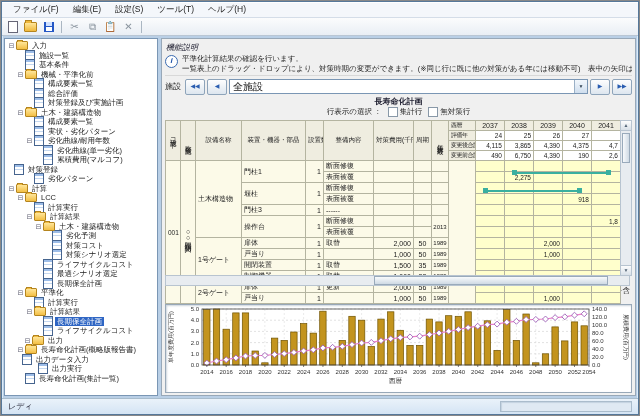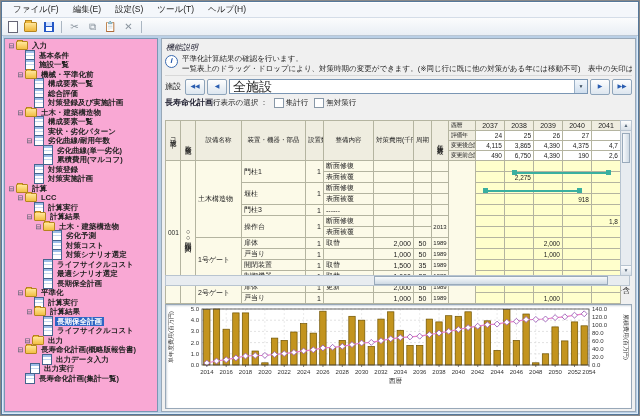--- a/index.html
+++ b/index.html
@@ -20,41 +20,41 @@
   .tsep{width:1px;height:12px;background:#aab6c2;margin:0 2px;}
   .ic-page{width:8px;height:10px;background:#fff;border:1px solid #667;}
   .ic-folder{width:11px;height:8px;background:linear-gradient(#ffe69a,#f0b93c);border:1px solid #b5851e;border-radius:1px;position:relative;}
   .ic-folder:before{content:"";position:absolute;top:-3px;left:0;width:5px;height:2px;background:#f0b93c;border:1px solid #b5851e;border-bottom:none;}
   .ic-save{width:10px;height:10px;background:#2457c5;position:relative;}
   .ic-save:before{content:"";position:absolute;left:2px;top:0;width:6px;height:4px;background:#cfe0ff;}
   .ic-save:after{content:"";position:absolute;left:2px;bottom:1px;width:6px;height:4px;background:#fff;}
   .tglyph{font-size:10px;color:#8a949e;line-height:10px;}
   
   .content{flex:1;display:flex;margin:2px;gap:3px;min-height:0;}
-  .tree-panel{width:152px;flex:none;background:#f9a8d4;border:1px solid #7a96b4;overflow:hidden;padding:2px 0;font-weight:bold;}
+  .tree-panel{width:152px;flex:none;background:#ffffff;border:1px solid #7a96b4;overflow:hidden;padding:2px 0;}
   .trow{display:flex;align-items:center;height:9.5px;white-space:nowrap;}
   .texp{width:9px;flex:none;font-size:7px;color:#667;text-align:center;line-height:9px;}
   .i-folder{flex:none;width:10px;height:7px;background:linear-gradient(#ffe69a,#f3bf45);border:1px solid #b5851e;border-radius:1px;margin-right:2px;position:relative;}
   .i-folder:before{content:"";position:absolute;top:-2px;left:0;width:4px;height:1px;background:#f3bf45;border:1px solid #b5851e;border-bottom:none;}
   .i-doc{flex:none;width:8px;height:9px;background:#fff;border:1px solid #46648e;margin-right:2px;box-shadow:inset 0 2px 0 #9dbde8,inset 0 4px 0 #fff,inset 0 5px 0 #c5d8f0;}
   .tlabel{font-size:7.5px;padding:0 2px;line-height:9px;}
   .trow.sel .tlabel{background:#2f66c4;color:#fff;}
   
   .main-panel{flex:1;background:#f0f0f0;border:1px solid #98a8b8;display:flex;flex-direction:column;padding:2px 3px;min-width:0;}
   .help-title{font-size:8px;color:#223;margin:1px 0 1px 1px;font-style:italic;}
   .help-row{display:flex;gap:4px;border-bottom:1px solid #d8d8d8;padding-bottom:2px;}
   .info-icon{flex:none;width:11px;height:11px;border-radius:50%;background:#fff;border:1px solid #3a6ab0;color:#2255aa;font-size:8px;font-style:italic;font-weight:bold;text-align:center;line-height:10px;margin-top:1px;}
   .help-lines{font-size:7.5px;line-height:9.5px;color:#222;white-space:nowrap;overflow:hidden;}
   .facility-row{display:flex;align-items:center;gap:2px;margin:3px 0 2px 0;height:15px;}
   .fac-label{font-size:8px;margin-right:2px;}
   .nbtn{width:18px;height:14px;border:1px solid #8ea4ba;border-radius:2px;background:linear-gradient(#fefefe,#dde6ef);color:#2a5db0;font-size:6px;text-align:center;line-height:13px;}
   .combo{flex:1;height:13px;background:#fff;border:1px solid #7a96b4;display:flex;align-items:center;}
-  .combo-text{flex:1;font-size:13px;padding-left:3px;}
+  .combo-text{flex:1;font-size:10px;padding-left:3px;}
   .combo-btn{width:12px;height:100%;background:linear-gradient(#f2f7fc,#cfdeee);border-left:1px solid #9ab0c6;font-size:5px;color:#345;text-align:center;line-height:13px;}
-  .section-row{display:flex;align-items:center;justify-content:flex-start;height:13px;margin-bottom:11px;}
+  .section-row{display:flex;align-items:center;justify-content:space-between;height:13px;margin-bottom:11px;flex-direction:column;}
   .section-title{font-size:8px;font-weight:bold;color:#223;}
   .row-filter{display:flex;align-items:center;gap:6px;font-size:7.5px;}
   .cb{width:8px;height:8px;background:#fff;border:1px solid #8898a8;display:inline-block;vertical-align:-1px;margin-right:2px;font-size:7px;line-height:8px;text-align:center;color:#222;}
   .cbl{display:flex;align-items:center;font-family:Liberation Mono, monospace;}
   
   .table-wrap{position:relative;height:154px;flex:none;}
   table.grid{border-collapse:collapse;table-layout:fixed;width:455px;}
   table.grid td,table.grid th{border:1px solid #b4b4a0;padding:0 2px;overflow:hidden;white-space:nowrap;font-weight:normal;}
   th.fx{background:#efede0;font-size:6.5px;text-align:center;}
   th.vh{background:#efede0;font-size:6.5px;}
@@ -128,183 +128,183 @@
   <div class="content">
     <div class="tree-panel" id="treePanel">
         <div class="trow" style="padding-left:2px">
           <span class="texp">⊟</span>
           <span class="i-folder"></span>
           <span class="tlabel">入力</span>
         </div>
         <div class="trow" style="padding-left:11px">
           <span class="texp"></span>
           <span class="i-doc"></span>
+          <span class="tlabel">施設一覧</span>
+        </div>
+        <div class="trow" style="padding-left:11px">
+          <span class="texp"></span>
+          <span class="i-doc"></span>
           <span class="tlabel">基本条件</span>
         </div>
         <div class="trow" style="padding-left:11px">
-          <span class="texp"></span>
-          <span class="i-doc"></span>
-          <span class="tlabel">施設一覧</span>
+          <span class="texp">⊟</span>
+          <span class="i-folder"></span>
+          <span class="tlabel">機械・平準化前</span>
+        </div>
+        <div class="trow" style="padding-left:20px">
+          <span class="texp"></span>
+          <span class="i-doc"></span>
+          <span class="tlabel">構成要素一覧</span>
+        </div>
+        <div class="trow" style="padding-left:20px">
+          <span class="texp"></span>
+          <span class="i-doc"></span>
+          <span class="tlabel">総合評価</span>
+        </div>
+        <div class="trow" style="padding-left:20px">
+          <span class="texp"></span>
+          <span class="i-doc"></span>
+          <span class="tlabel">対策登録及び実施計画</span>
         </div>
         <div class="trow" style="padding-left:11px">
           <span class="texp">⊟</span>
           <span class="i-folder"></span>
-          <span class="tlabel">機械・平準化前</span>
+          <span class="tlabel">土木・建築構造物</span>
         </div>
         <div class="trow" style="padding-left:20px">
           <span class="texp"></span>
           <span class="i-doc"></span>
           <span class="tlabel">構成要素一覧</span>
         </div>
         <div class="trow" style="padding-left:20px">
           <span class="texp"></span>
           <span class="i-doc"></span>
-          <span class="tlabel">総合評価</span>
-        </div>
-        <div class="trow" style="padding-left:20px">
-          <span class="texp"></span>
-          <span class="i-doc"></span>
-          <span class="tlabel">対策登録及び実施計画</span>
+          <span class="tlabel">実状・劣化パターン</span>
+        </div>
+        <div class="trow" style="padding-left:20px">
+          <span class="texp">⊟</span>
+          <span class="i-doc"></span>
+          <span class="tlabel">劣化曲線/耐用年数</span>
+        </div>
+        <div class="trow" style="padding-left:29px">
+          <span class="texp"></span>
+          <span class="i-doc"></span>
+          <span class="tlabel">劣化曲線(単一劣化)</span>
+        </div>
+        <div class="trow" style="padding-left:29px">
+          <span class="texp"></span>
+          <span class="i-doc"></span>
+          <span class="tlabel">累積費用(マルコフ)</span>
+        </div>
+        <div class="trow" style="">
+          <span class="texp"></span>
+          <span class="i-doc"></span>
+          <span class="tlabel">対策登録</span>
+        </div>
+        <div class="trow" style="padding-left:20px">
+          <span class="texp"></span>
+          <span class="i-doc"></span>
+          <span class="tlabel">劣化パターン</span>
+        </div>
+        <div class="trow" style="padding-left:2px">
+          <span class="texp">⊟</span>
+          <span class="i-folder"></span>
+          <span class="tlabel">計算</span>
         </div>
         <div class="trow" style="padding-left:11px">
           <span class="texp">⊟</span>
           <span class="i-folder"></span>
+          <span class="tlabel">LCC</span>
+        </div>
+        <div class="trow" style="padding-left:20px">
+          <span class="texp"></span>
+          <span class="i-doc"></span>
+          <span class="tlabel">計算実行</span>
+        </div>
+        <div class="trow" style="padding-left:20px">
+          <span class="texp">⊟</span>
+          <span class="i-folder"></span>
+          <span class="tlabel">計算結果</span>
+        </div>
+        <div class="trow" style="padding-left:29px">
+          <span class="texp">⊟</span>
+          <span class="i-folder"></span>
           <span class="tlabel">土木・建築構造物</span>
         </div>
-        <div class="trow" style="padding-left:20px">
-          <span class="texp"></span>
-          <span class="i-doc"></span>
-          <span class="tlabel">構成要素一覧</span>
-        </div>
-        <div class="trow" style="padding-left:20px">
-          <span class="texp"></span>
-          <span class="i-doc"></span>
-          <span class="tlabel">実状・劣化パターン</span>
-        </div>
-        <div class="trow" style="padding-left:20px">
-          <span class="texp">⊟</span>
-          <span class="i-doc"></span>
-          <span class="tlabel">劣化曲線/耐用年数</span>
+        <div class="trow" style="padding-left:38px">
+          <span class="texp"></span>
+          <span class="i-doc"></span>
+          <span class="tlabel">劣化予測</span>
+        </div>
+        <div class="trow" style="padding-left:38px">
+          <span class="texp"></span>
+          <span class="i-doc"></span>
+          <span class="tlabel">対策コスト</span>
+        </div>
+        <div class="trow" style="padding-left:38px">
+          <span class="texp"></span>
+          <span class="i-doc"></span>
+          <span class="tlabel">対策シナリオ選定</span>
         </div>
         <div class="trow" style="padding-left:29px">
           <span class="texp"></span>
           <span class="i-doc"></span>
-          <span class="tlabel">劣化曲線(単一劣化)</span>
+          <span class="tlabel">ライフサイクルコスト</span>
         </div>
         <div class="trow" style="padding-left:29px">
           <span class="texp"></span>
           <span class="i-doc"></span>
-          <span class="tlabel">累積費用(マルコフ)</span>
-        </div>
-        <div class="trow" style="padding-left:20px">
-          <span class="texp"></span>
-          <span class="i-doc"></span>
-          <span class="tlabel">対策登録</span>
-        </div>
-        <div class="trow" style="padding-left:20px">
-          <span class="texp"></span>
-          <span class="i-doc"></span>
-          <span class="tlabel">対策実施計画</span>
-        </div>
-        <div class="trow" style="padding-left:2px">
-          <span class="texp">⊟</span>
-          <span class="i-folder"></span>
-          <span class="tlabel">計算</span>
+          <span class="tlabel">最適シナリオ選定</span>
+        </div>
+        <div class="trow" style="padding-left:29px">
+          <span class="texp"></span>
+          <span class="i-doc"></span>
+          <span class="tlabel">長期保全計画</span>
         </div>
         <div class="trow" style="padding-left:11px">
           <span class="texp">⊟</span>
           <span class="i-folder"></span>
-          <span class="tlabel">LCC</span>
+          <span class="tlabel">平準化</span>
         </div>
         <div class="trow" style="padding-left:20px">
           <span class="texp"></span>
           <span class="i-doc"></span>
           <span class="tlabel">計算実行</span>
         </div>
         <div class="trow" style="padding-left:20px">
           <span class="texp">⊟</span>
           <span class="i-folder"></span>
           <span class="tlabel">計算結果</span>
         </div>
+        <div class="trow sel" style="padding-left:29px">
+          <span class="texp"></span>
+          <span class="i-doc"></span>
+          <span class="tlabel">長期保全計画</span>
+        </div>
         <div class="trow" style="padding-left:29px">
-          <span class="texp">⊟</span>
-          <span class="i-folder"></span>
-          <span class="tlabel">土木・建築構造物</span>
-        </div>
-        <div class="trow" style="padding-left:38px">
-          <span class="texp"></span>
-          <span class="i-doc"></span>
-          <span class="tlabel">劣化予測</span>
-        </div>
-        <div class="trow" style="padding-left:38px">
-          <span class="texp"></span>
-          <span class="i-doc"></span>
-          <span class="tlabel">対策コスト</span>
-        </div>
-        <div class="trow" style="padding-left:38px">
-          <span class="texp"></span>
-          <span class="i-doc"></span>
-          <span class="tlabel">対策シナリオ選定</span>
-        </div>
-        <div class="trow" style="padding-left:29px">
           <span class="texp"></span>
           <span class="i-doc"></span>
           <span class="tlabel">ライフサイクルコスト</span>
         </div>
-        <div class="trow" style="padding-left:29px">
-          <span class="texp"></span>
-          <span class="i-doc"></span>
-          <span class="tlabel">最適シナリオ選定</span>
-        </div>
-        <div class="trow" style="padding-left:29px">
-          <span class="texp"></span>
-          <span class="i-doc"></span>
-          <span class="tlabel">長期保全計画</span>
+        <div class="trow" style="padding-left:18px">
+          <span class="texp">⊟</span>
+          <span class="i-folder"></span>
+          <span class="tlabel">出力</span>
         </div>
         <div class="trow" style="padding-left:11px">
           <span class="texp">⊟</span>
           <span class="i-folder"></span>
-          <span class="tlabel">平準化</span>
-        </div>
-        <div class="trow" style="padding-left:20px">
-          <span class="texp"></span>
-          <span class="i-doc"></span>
-          <span class="tlabel">計算実行</span>
-        </div>
-        <div class="trow" style="padding-left:20px">
-          <span class="texp">⊟</span>
-          <span class="i-folder"></span>
-          <span class="tlabel">計算結果</span>
-        </div>
-        <div class="trow sel" style="padding-left:29px">
-          <span class="texp"></span>
-          <span class="i-doc"></span>
-          <span class="tlabel">長期保全計画</span>
-        </div>
-        <div class="trow" style="padding-left:29px">
-          <span class="texp"></span>
-          <span class="i-doc"></span>
-          <span class="tlabel">ライフサイクルコスト</span>
-        </div>
-        <div class="trow" style="padding-left:18px">
-          <span class="texp">⊟</span>
-          <span class="i-folder"></span>
-          <span class="tlabel">出力</span>
-        </div>
-        <div class="trow" style="padding-left:11px">
-          <span class="texp">⊟</span>
-          <span class="i-folder"></span>
           <span class="tlabel">長寿命化計画(概略版報告書)</span>
         </div>
-        <div class="trow" style="padding-left:28px">
+        <div class="trow" style="padding-left:8px">
           <span class="texp"></span>
           <span class="i-doc"></span>
           <span class="tlabel">出力データ入力</span>
         </div>
-        <div class="trow" style="padding-left:16px">
+        <div class="trow" style="padding-left:24px">
           <span class="texp"></span>
           <span class="i-doc"></span>
           <span class="tlabel">出力実行</span>
         </div>
         <div class="trow" style="padding-left:11px">
           <span class="texp"></span>
           <span class="i-doc"></span>
           <span class="tlabel">長寿命化計画(集計一覧)</span>
         </div>
       </div>
@@ -769,13 +769,17 @@
             <text x="408.4875" y="69" font-size="6" text-anchor="middle" fill="#333">2052</text>
             <line x1="423" y1="60" x2="423" y2="62" stroke="#444" stroke-width="0.7"></line>
             <text x="423" y="69" font-size="6" text-anchor="middle" fill="#333">2054</text>
             <text x="229.5" y="78" font-size="6.5" text-anchor="middle" fill="#333">西暦</text>
             <text x="7" y="32" font-size="6" text-anchor="middle" fill="#333" transform="rotate(-90 7 32)">単年度費用(百万円)</text>
             <text x="458" y="32" font-size="6" text-anchor="middle" fill="#333" transform="rotate(90 458 32)">累積費用(百万円)</text>
           </svg></div>
     </div>
   </div>
 
+  <div class="statusbar">
+    <span>レディ</span>
+    <span class="status-panel"></span>
+  </div>
 </div>
 
 </body></html>

